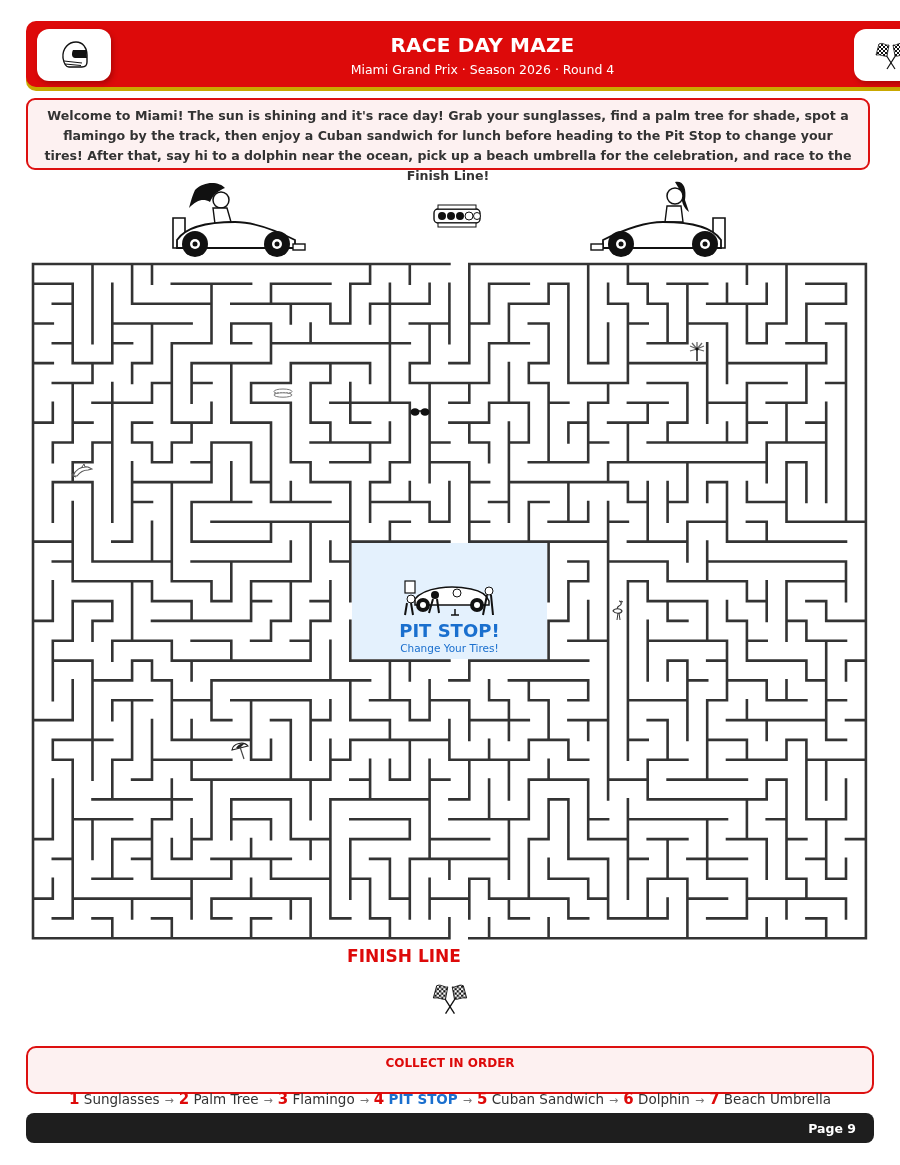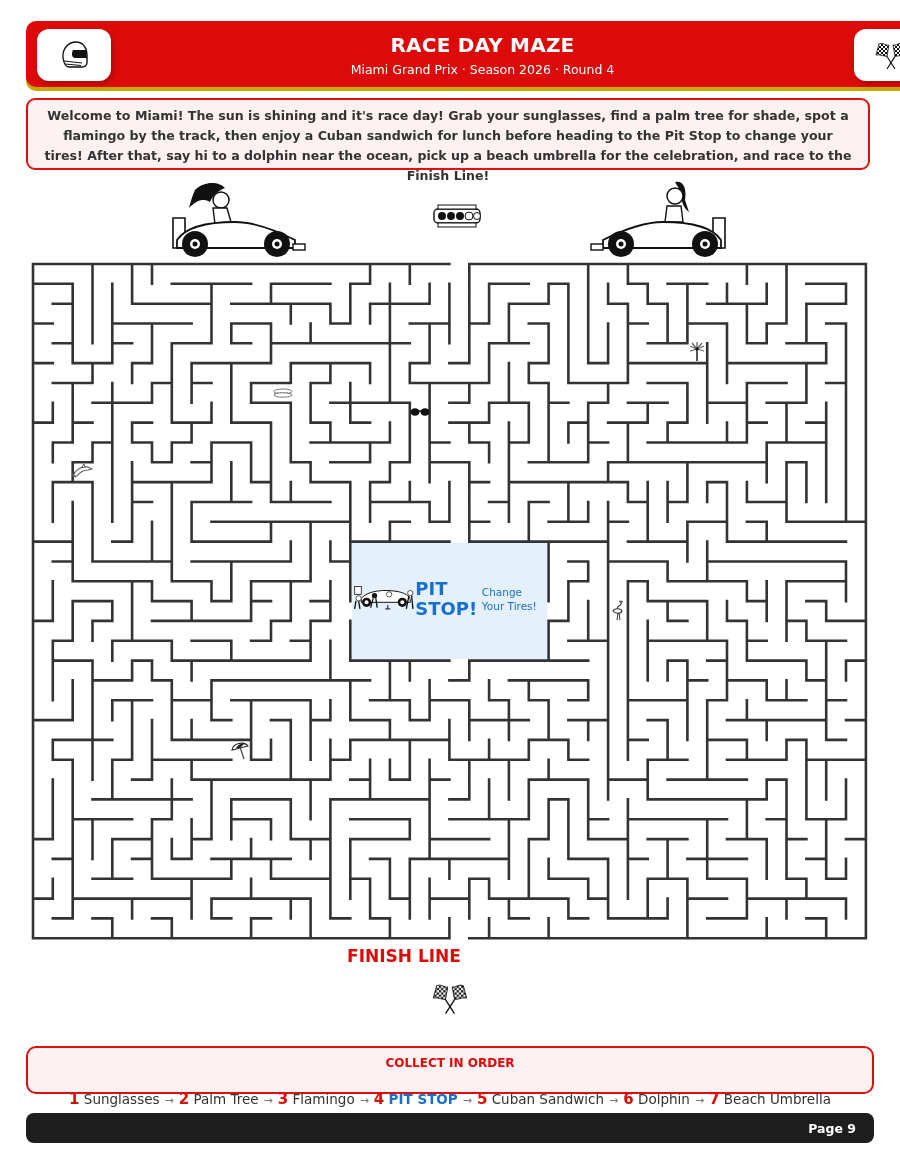--- a/index.html
+++ b/index.html
@@ -27,21 +27,21 @@
   }
   .start-area { position:absolute; left:0; top:178px; width:900px; height:86px; }
   .car { position:absolute; }
   .car.left { left:165px; top:0px; }
   .car.right { left:583px; top:0px; }
   .lights { position:absolute; left:432px; top:26px; }
   .start-label { position:absolute; left:0; width:900px; top:56px; text-align:center; font-weight:bold; font-size:17px; color:#333; }
   .maze-wrap { position:absolute; left:0; top:0; }
   .pit {
     position:absolute; background:#e4f1fd;
-    display:flex; flex-direction:row; align-items:center; justify-content:flex-end; padding-bottom:4px; box-sizing:border-box;
+    display:flex; flex-direction:column; align-items:center; justify-content:flex-end; padding-bottom:4px; box-sizing:border-box;
   }
   .pit .pit-title { color:#1a6fce; font-weight:bold; font-size:18px; line-height:20px; }
   .pit .pit-sub { color:#1a6fce; font-weight:normal; font-size:10.5px; line-height:14px; }
   .maze-item { position:absolute; }
   .finish-label { position:absolute; left:0; width:808px; top:946px; text-align:center; font-weight:bold; font-size:17px; color:#dd0a0a; }
   .finish-flags { position:absolute; left:430px; top:980px; }
   .collect {
     position:absolute; left:26px; top:1046px; width:848px; height:48px;
     border:2px solid #dd1010; border-radius:10px; background:#fdf1f1; box-sizing:border-box;
     text-align:center;

